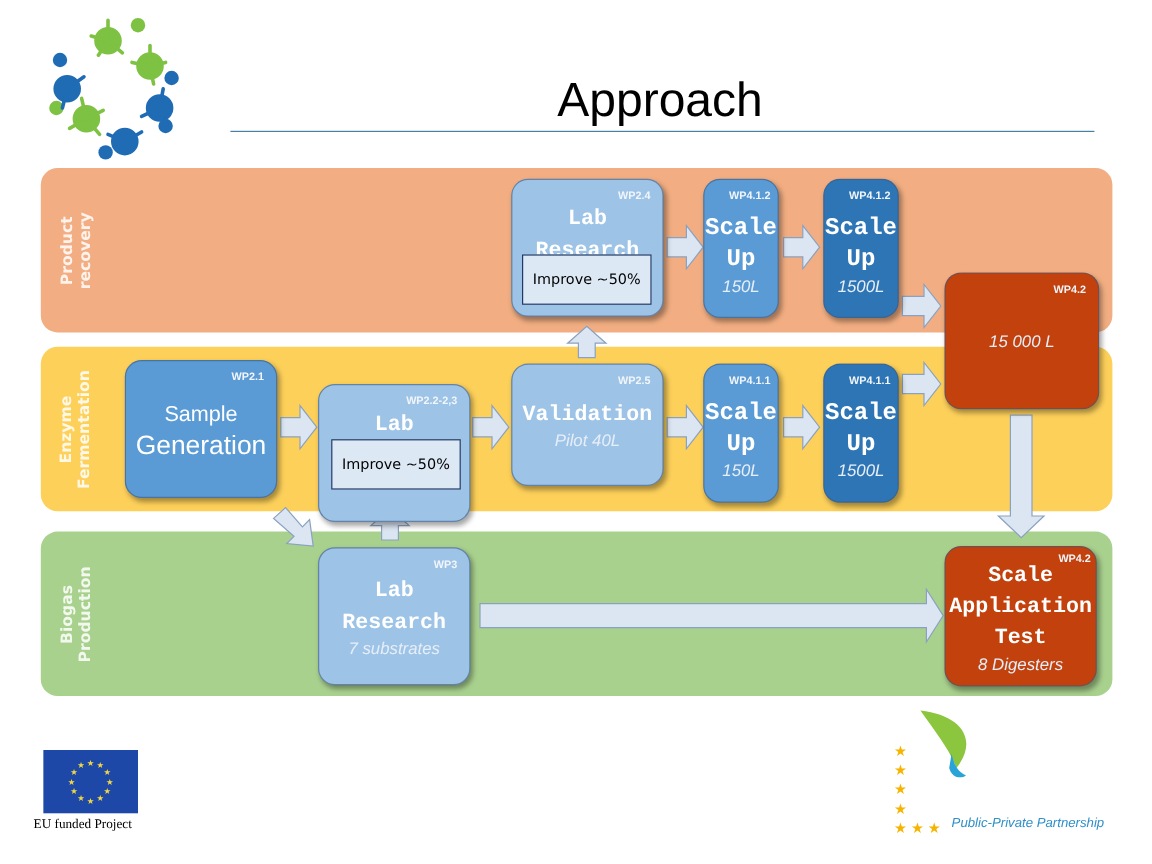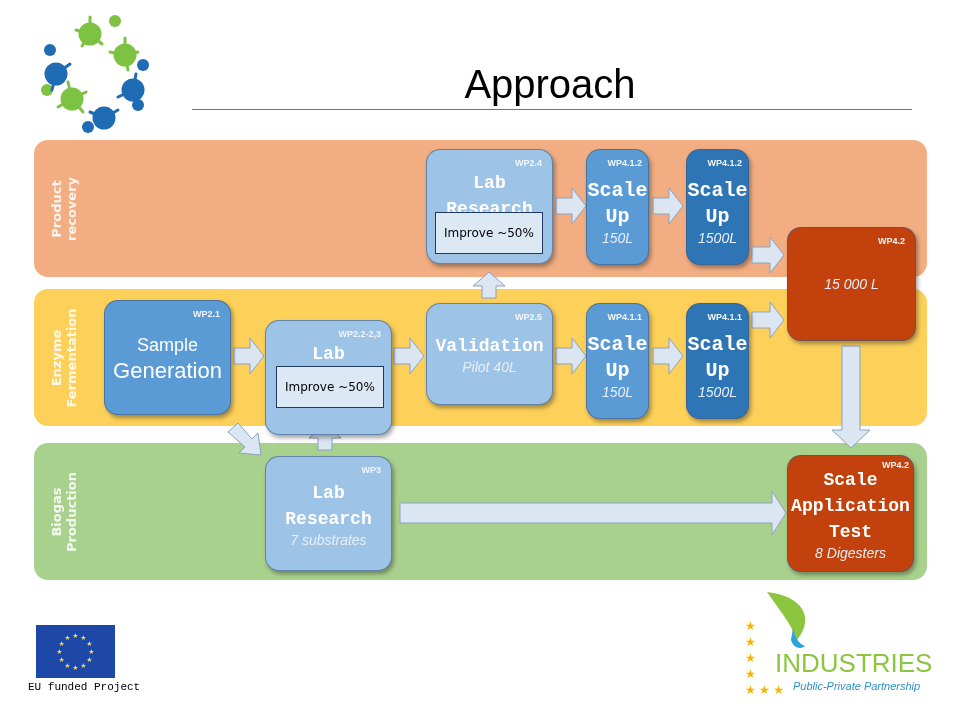--- a/index.html
+++ b/index.html
@@ -186,23 +186,22 @@
       <text x="31.500000000000004" y="42.85640646055102" text-anchor="middle" font-size="7">★</text>
       <text x="25.64359353944898" y="37" text-anchor="middle" font-size="7">★</text>
       <text x="23.5" y="29.000000000000004" text-anchor="middle" font-size="7">★</text>
       <text x="25.64359353944898" y="21.000000000000004" text-anchor="middle" font-size="7">★</text>
       <text x="31.499999999999993" y="15.143593539448986" text-anchor="middle" font-size="7">★</text>
       <text x="39.5" y="13" text-anchor="middle" font-size="7">★</text>
       <text x="47.5" y="15.143593539448982" text-anchor="middle" font-size="7">★</text>
       <text x="53.356406460551014" y="20.999999999999993" text-anchor="middle" font-size="7">★</text>
     </g>
 </svg>
-<div class="abs" style="left:28px;top:681px;font-size:11px;color:#000;font-family:Liberation Mono, monospace">EU funded Project</div>
+<div class="abs" style="left:28px;top:681px;font-size:11px;color:#000;font-family:Liberation Serif, serif">EU funded Project</div>
 
 <div class="abs" style="left:745px;top:588px;width:200px;height:115px">
   <svg width="60" height="60" style="position:absolute;left:18px;top:0">
     <path d="M4,4 C40,8 52,30 34,52 C28,36 18,24 4,4 z" fill="#8cc63f"></path>
     <path d="M30,40 C32,50 36,56 42,58 C38,62 30,60 28,52 z" fill="#29a3d8"></path>
   </svg>
-  <div style="position:absolute;left:30px;top:62px;font-size:26px;color:#8cc63f;line-height:26px">INDUSTRIES</div>
   <div style="position:absolute;left:48px;top:92px;font-size:11px;color:#2e8fc9;font-style:italic">Public-Private Partnership</div>
   <div style="position:absolute;left:0;top:30px;color:#f6b400;font-size:12px;line-height:16px">★<br>★<br>★<br>★<br>★ ★ ★</div>
 </div>
 
 </body></html>

